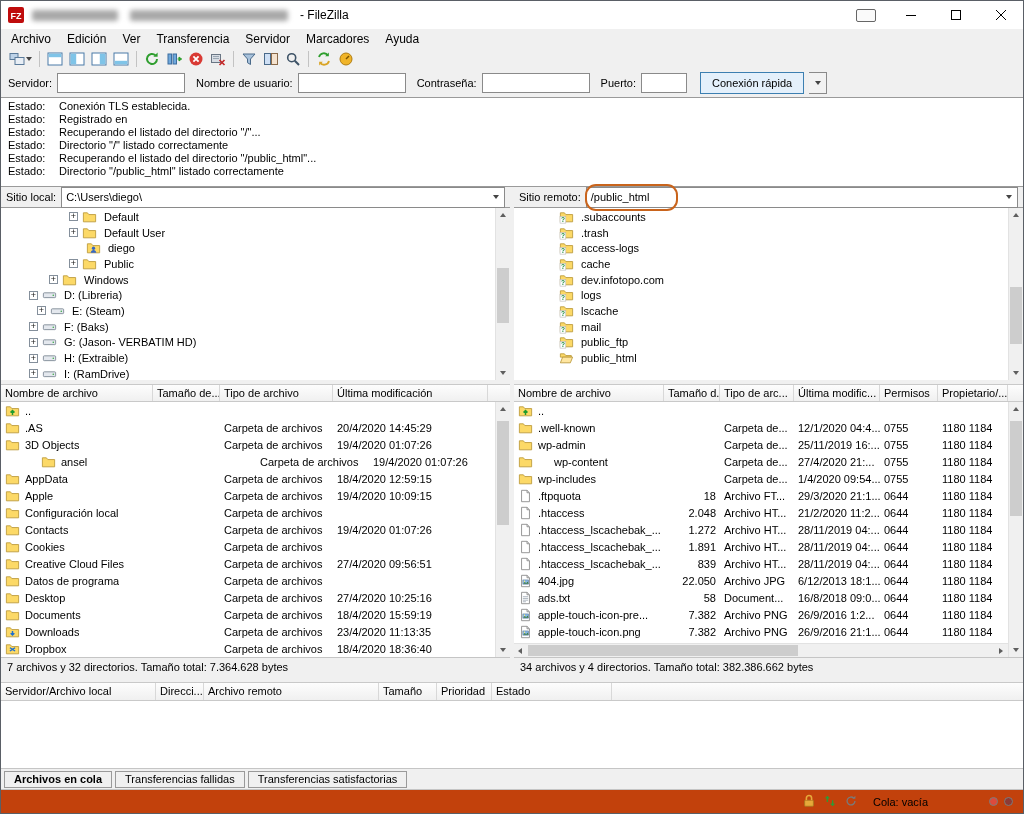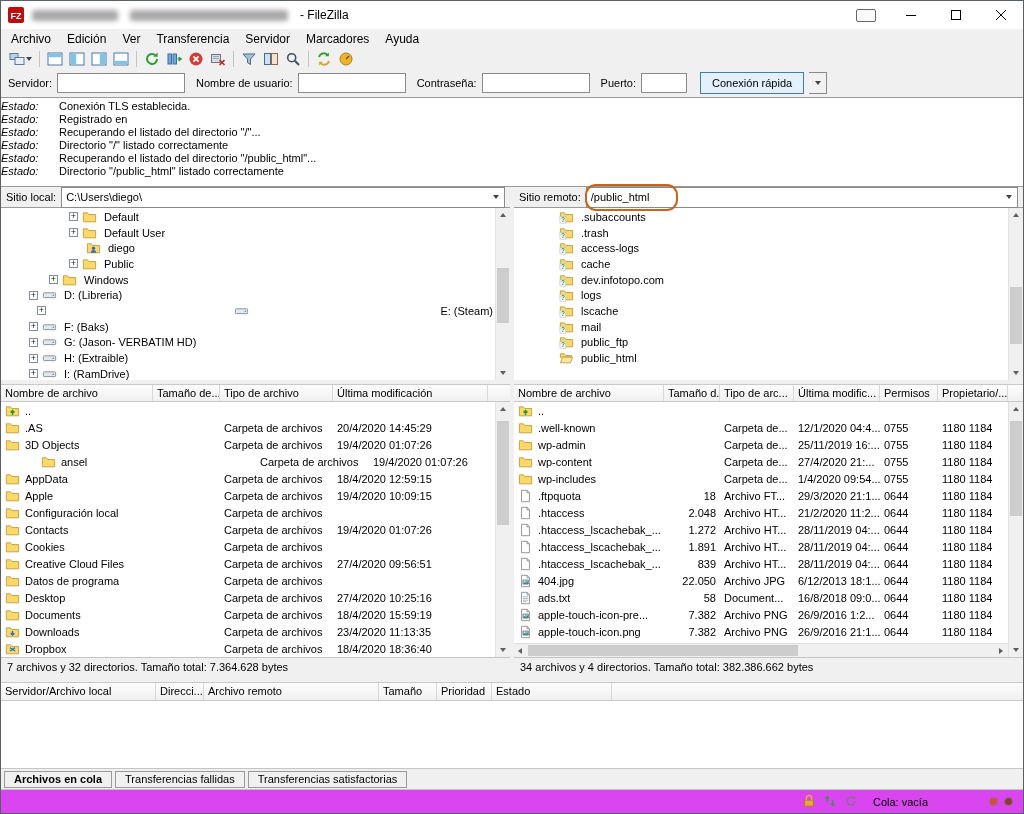--- a/index.html
+++ b/index.html
@@ -35,21 +35,21 @@
   .quickbar label:first-child { margin-left:0; }
   .qc-input { height:20px; border:1px solid #8a8a8a; background:#fff; font-family:"Liberation Sans",sans-serif; font-size:11px; padding:0 3px; }
   .w130{width:128px;} .w110{width:108px;} .w48{width:46px;}
   .qc-btn { height:22px; padding:0 11px; margin-left:8px; background:#e4f0fb; border:1px solid #3c7fb1; font-family:"Liberation Sans",sans-serif; font-size:11px; }
   .qc-drop { width:18px; height:22px; border:1px solid #8a8a8a; border-left:none; background:#f2f2f2; display:flex; align-items:center; justify-content:center; }
   .qc-drop::before { content:""; border-left:3.5px solid transparent; border-right:3.5px solid transparent; border-top:4px solid #444; }
 
   
   .log { height:90px; background:#fff; border-top:1px solid #9a9a9a; border-bottom:1px solid #9a9a9a; overflow:hidden; padding-top:2px; flex:none; }
   .log-line { height:13px; line-height:13px; display:flex; white-space:nowrap; }
-  .log-pre { width:58px; flex:none;font-style:italic; }
+  .log-pre { width:58px; padding-left:7px; flex:none; }
 
   
   .main { display:flex; height:490px; flex:none; }
   .pane { width:509px; display:flex; flex-direction:column; flex:none; }
   .pane.right { width:auto; flex:1; }
   .v-split { width:4px; background:#f0f0f0; flex:none; }
   .pane-header { height:20px; display:flex; align-items:center; padding:0 5px; flex:none; position:relative; z-index:3; }
   .pane-label { margin-right:5px; white-space:nowrap; }
   .combo { flex:1; height:21px; border:1px solid #8a8a8a; background:#fff; display:flex; align-items:center; position:relative; }
   .combo-text { padding-left:4px; flex:1; white-space:nowrap; overflow:hidden; }
@@ -97,21 +97,21 @@
 
   
   .big-split { height:5px; background:#f0f0f0; flex:none; }
   .queue-header { height:19px; display:flex; background:linear-gradient(#fdfdfd,#f0f0f0); border-top:1px solid #c9c9c9; border-bottom:1px solid #c9c9c9; flex:none; overflow:hidden; }
   .queue-body { height:68px; background:#fff; flex:none; border-bottom:1px solid #c5c5c5; }
   .tabs { height:20px; display:flex; align-items:center; padding-left:3px; gap:3px; background:#f0f0f0; flex:none; }
   .tab { border:1px solid #9a9a9a; padding:1px 9px 2px; background:#f0f0f0; white-space:nowrap; }
   .tab.active { font-weight:bold; }
 
   
-  .statusbar { flex:1; display:flex; align-items:center; background:#d946ef; border-top:1px solid #c5c5c5; padding:0 10px; }
+  .statusbar { flex:1; display:flex; align-items:center; background:#c2410c; border-top:1px solid #c5c5c5; padding:0 10px; }
   .sb-spacer { flex:1; }
   .sb-icon { width:15px; height:15px; margin-right:6px; flex:none; display:flex; }
   .sb-icon svg { width:14px; height:14px; }
   .led { width:9px; height:9px; border-radius:50%; border:1px solid #7c7c7c; margin-left:6px; flex:none; }
   .led.red { background:#dc4a3d; }
   .led.dark { background:#8f3a34; }
   .sb-queue { margin-left:8px; margin-right:55px; white-space:nowrap; }
 </style>
 </head>
 <body>
@@ -351,21 +351,21 @@
             <div class="tree-row" style="padding-left: 28px;">
               <span class="expander plus"></span>
               <span class="icon">
                 <svg viewBox="0 0 16 16">
                   <rect x="1" y="5.5" width="14" height="5.5" rx="1" fill="#e4e8ee" stroke="#7b8794"></rect>
                   <circle cx="12.3" cy="8.2" r="0.9" fill="#39a845"></circle>
                 </svg>
               </span>
               <span class="tree-label">D: (Libreria)</span>
             </div>
-            <div class="tree-row" style="padding-left: 36px; justify-content: space-between;">
+            <div class="tree-row" style="padding-left: 36px;">
               <span class="expander plus"></span>
               <span class="icon">
                 <svg viewBox="0 0 16 16">
                   <rect x="1" y="5.5" width="14" height="5.5" rx="1" fill="#e4e8ee" stroke="#7b8794"></rect>
                   <circle cx="12.3" cy="8.2" r="0.9" fill="#39a845"></circle>
                 </svg>
               </span>
               <span class="tree-label">E: (Steam)</span>
             </div>
             <div class="tree-row" style="padding-left: 28px;">
@@ -823,21 +823,21 @@
                   </span>
                   <span class="cell-text">wp-admin</span>
                 </div>
                 <div class="cell num" style="width: 56px;"></div>
                 <div class="cell" style="width: 74px;">Carpeta de...</div>
                 <div class="cell" style="width: 86px;">25/11/2019 16:...</div>
                 <div class="cell" style="width: 58px;">0755</div>
                 <div class="cell" style="width: 70px;">1180 1184</div>
               </div>
               <div class="list-row">
-                <div class="cell" style="width: 150px;">
+                <div class="cell" style="width: 150px; gap: 16px;">
                   <span class="icon">
                     <svg viewBox="0 0 16 16">
                       <path d="M1 3.2h4.6l1.6 2H15v8.3H1z" fill="#fcd967" stroke="#bc9a3c" stroke-width="1"></path>
                     </svg>
                   </span>
                   <span class="cell-text">wp-content</span>
                 </div>
                 <div class="cell num" style="width: 56px;"></div>
                 <div class="cell" style="width: 74px;">Carpeta de...</div>
                 <div class="cell" style="width: 86px;">27/4/2020 21:...</div>

